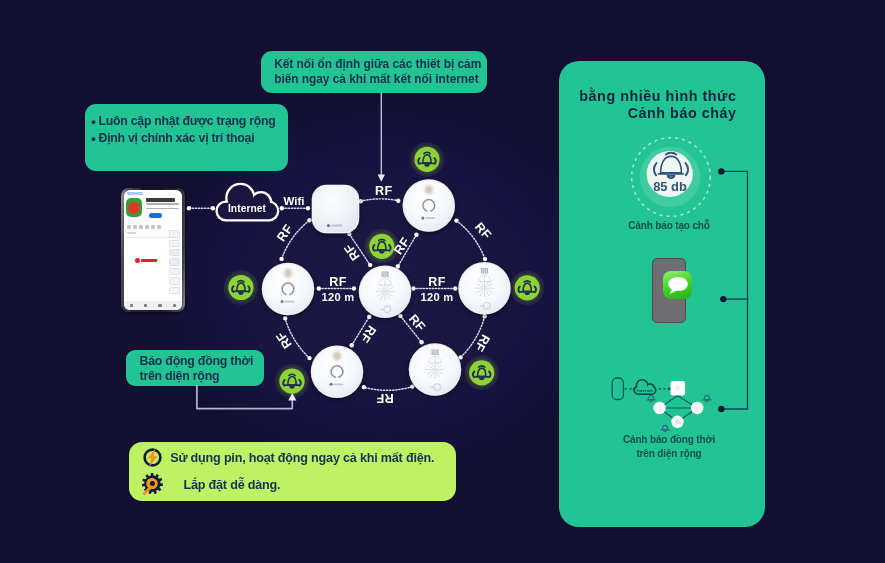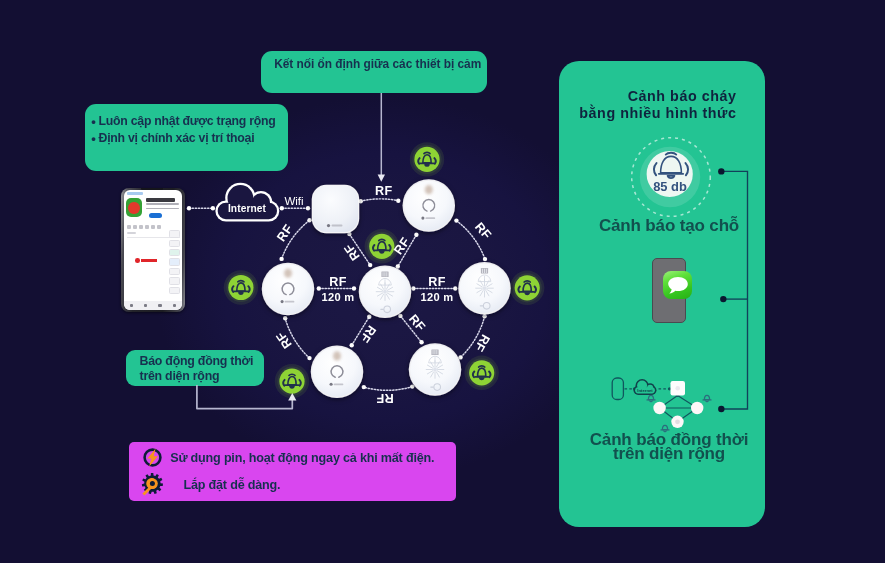--- a/index.html
+++ b/index.html
@@ -7,31 +7,31 @@
   font-family:"Liberation Sans",sans-serif;-webkit-font-smoothing:antialiased;}
 .bg{position:absolute;inset:0;
   background:radial-gradient(ellipse 26% 34% at 43.5% 51%, #1c1845 0%, #1a1641 45%, #171340 70%, #130f33 100%);}
 .abs{position:absolute;left:0;top:0;}
 svg{display:block;}
 .dash{fill:none;stroke:#d8d8ea;stroke-width:1.45;stroke-dasharray:1.35 1.75;stroke-linecap:round;}
 .ldot{fill:#ffffff;}
 .labels div{position:absolute;white-space:nowrap;color:#ffffff;}
 .rf{font-size:12.6px;font-weight:bold;letter-spacing:.3px;}
 .dist{font-size:11.1px;font-weight:bold;letter-spacing:.3px;}
-.wifi{font-size:11.5px;font-weight:normal;}
+.wifi{font-size:11.5px;font-weight:bold;}
 .inet{font-size:10.2px;font-weight:bold;letter-spacing:.1px;}
 
 .callout{position:absolute;background:#23c493;color:#17304f;border-radius:11px;box-sizing:border-box;}
 .callout p{margin:0;white-space:nowrap;}
 .c-top{left:261px;top:51px;width:226px;height:42px;padding:6.2px 2px 0 13.2px;font-size:11.9px;line-height:14.8px;font-weight:600;letter-spacing:-0.03px;}
 .c-left{left:85px;top:104px;width:203px;height:67px;padding:10.5px 4px 0 3.5px;font-size:12.3px;line-height:13.2px;font-weight:600;letter-spacing:-0.25px;}
 .c-left .bl{display:flex;margin-bottom:4.6px;}
 .c-left .dot{width:10px;flex:0 0 10px;text-align:center;font-size:13px;line-height:13.2px;}
 .c-alarm{left:126px;top:350px;width:138px;height:36px;padding:4.2px 2px 0 13.5px;font-size:12.4px;line-height:14.4px;font-weight:600;border-radius:9px;letter-spacing:-0.25px;}
-.featurebar{position:absolute;left:128.7px;top:442px;width:327px;height:59px;background:#d946ef;border-radius:5px;}
+.featurebar{position:absolute;left:128.7px;top:442px;width:327px;height:59px;background:#bef264;border-radius:13px;}
 .featurebar .row{position:absolute;left:14px;display:flex;align-items:center;}
 .featurebar .txt{color:#17304f;font-size:12.6px;font-weight:600;margin-left:8px;letter-spacing:-0.2px;white-space:nowrap;}
 
 .phone{position:absolute;left:121px;top:188px;width:63.6px;height:123.8px;}
 .pframe{position:absolute;inset:0;border-radius:8px;
   background:linear-gradient(95deg,#9a9ba0 0%,#4a4a52 10%,#24242b 30%,#1c1c22 70%,#43434b 92%,#8e8f95 100%);
   box-shadow:0 1px 3px rgba(0,0,0,.55);}
 .pframe:after{content:"";position:absolute;left:20px;top:0;width:22px;height:3.2px;border-radius:0 0 3px 3px;background:#15151b;}
 .pscreen{position:absolute;left:3.0px;top:2.2px;width:57.6px;height:119.4px;border-radius:6px;background:#fff;overflow:hidden;}
 .pstatus{position:absolute;left:3px;top:2.2px;width:16px;height:2.2px;background:#9fc6ef;opacity:.9;border-radius:1px;filter:blur(.6px);}
@@ -52,21 +52,21 @@
 .pcol s{display:block;height:7.4px;background:#f3f3f6;border:.5px solid #e0e0e6;border-radius:1.5px;box-sizing:border-box;}
 .pcol s.g{background:#dff3ec;}
 .pcol s.b{background:#e4eefb;}
 .pnav{position:absolute;left:0;bottom:0;width:100%;height:8.5px;background:#f0f0f3;display:flex;justify-content:space-around;align-items:center;}
 .pnav i{display:block;width:3.2px;height:3.2px;background:#7c7c86;border-radius:1px;filter:blur(.4px);}
 .pdivider{position:absolute;left:2.5px;top:46.5px;width:53px;height:.8px;background:#e6e6ea;}
 
 .panel{position:absolute;left:559px;top:61px;width:206px;height:466px;background:#23c493;border-radius:20px;}
 .panel .title{position:absolute;left:0;top:27.2px;width:177.5px;text-align:right;color:#0f233e;
   font-size:14.3px;font-weight:bold;line-height:16.8px;letter-spacing:0.55px;}
-.panel .cap{position:absolute;left:7px;width:206px;text-align:center;color:#12504e;font-size:17px;line-height:14px;font-weight:600;letter-spacing:-0.15px;}
+.panel .cap{position:absolute;left:7px;width:206px;text-align:center;color:#12504e;font-size:10px;line-height:14px;font-weight:600;letter-spacing:-0.15px;}
 .minilbl{fill:#11424b;font-size:4.2px;font-weight:bold;text-anchor:middle;font-family:"Liberation Sans",sans-serif;}
 .dbtxt{fill:#33527e;font-size:12.9px;font-weight:bold;text-anchor:middle;font-family:"Liberation Sans",sans-serif;}
 .pnlphone{position:absolute;left:93px;top:197px;width:40px;height:66px;}
 .pnlphone .body{position:absolute;left:0;top:0;width:34px;height:65px;border-radius:5px;background:#6e6e72;border:1.5px solid #4a4a50;box-sizing:border-box;}
 .pnlphone .msg{position:absolute;left:11px;top:13px;width:29px;height:28px;border-radius:8px;
   background:linear-gradient(160deg,#9cf07a 0%,#5fe03a 30%,#35c41f 70%,#27b016 100%);}
 .pnlphone .msg svg{position:absolute;left:0;top:0;}
 </style>
 </head>
 <body>
@@ -353,20 +353,21 @@
 <div class="rf" style="left:417.0px;top:323.0px;transform:translate(-50%,-50%) rotate(50deg)">RF</div>
 <div class="rf" style="left:338px;top:282px;transform:translate(-50%,-50%)">RF</div>
 <div class="dist" style="left:338px;top:297px;transform:translate(-50%,-50%)">120 m</div>
 <div class="rf" style="left:437px;top:282px;transform:translate(-50%,-50%)">RF</div>
 <div class="dist" style="left:437px;top:297px;transform:translate(-50%,-50%)">120 m</div>
 <div class="wifi" style="left:294px;top:201px;transform:translate(-50%,-50%)">Wifi</div>
 <div class="inet" style="left:247px;top:208px;transform:translate(-50%,-50%)">Internet</div>
 </div>
 <div class="callout c-top">
  <p>Kết nối ổn định giữa các thiết bị cảm</p>
+ <p>biến ngay cả khi mất kết nối internet</p>
 </div>
 <div class="callout c-left">
  <div class="bl">
   <span class="dot">•</span>
   <span>
     <p>Luôn cập nhật được trạng rộng</p>
   </span>
  </div>
  <div class="bl">
   <span class="dot">•</span>
@@ -441,22 +442,22 @@
    <div class="pnav">
           <i></i>
           <i></i>
           <i></i>
           <i></i>
         </div>
  </div>
 </div>
 <div class="panel">
  <div class="title">
+        <div>bằng nhiều hình thức</div>
         <div>Cảnh báo cháy</div>
-        <div>bằng nhiều hình thức</div>
       </div>
 <svg class="abs" width="206" height="466" viewBox="0 0 206 466">
  <circle cx="112" cy="116" r="39.3" fill="none" stroke="#ffffff" stroke-opacity="0.6" stroke-width="1.5" stroke-dasharray="3 4"></circle>
  <circle cx="111" cy="116" r="30.2" fill="#ffffff" fill-opacity="0.135"></circle>
  <circle cx="110.7" cy="113" r="23.1" fill="#eef7f2"></circle>
  <g transform="translate(112,106.2) scale(1.96)" fill="none" stroke="#33527e" stroke-width="0.82" stroke-linecap="round" stroke-linejoin="round">
   <path d="M-5.3,2.9 C-5.3,-2.0 -3.5,-5.5 0,-5.5 C3.5,-5.5 5.3,-2.0 5.3,2.9 Z"></path>
   <path d="M-6.2,3.4 L6.2,3.4" stroke-width="1.0"></path>
   <path d="M-1.8,4.4 C-1.3,6.0 1.3,6.0 1.8,4.4 Z"></path>
   <path d="M-2.7,-6.4 C-1.6,-7.7 1.6,-7.7 2.7,-6.4" stroke-width="0.9"></path>

